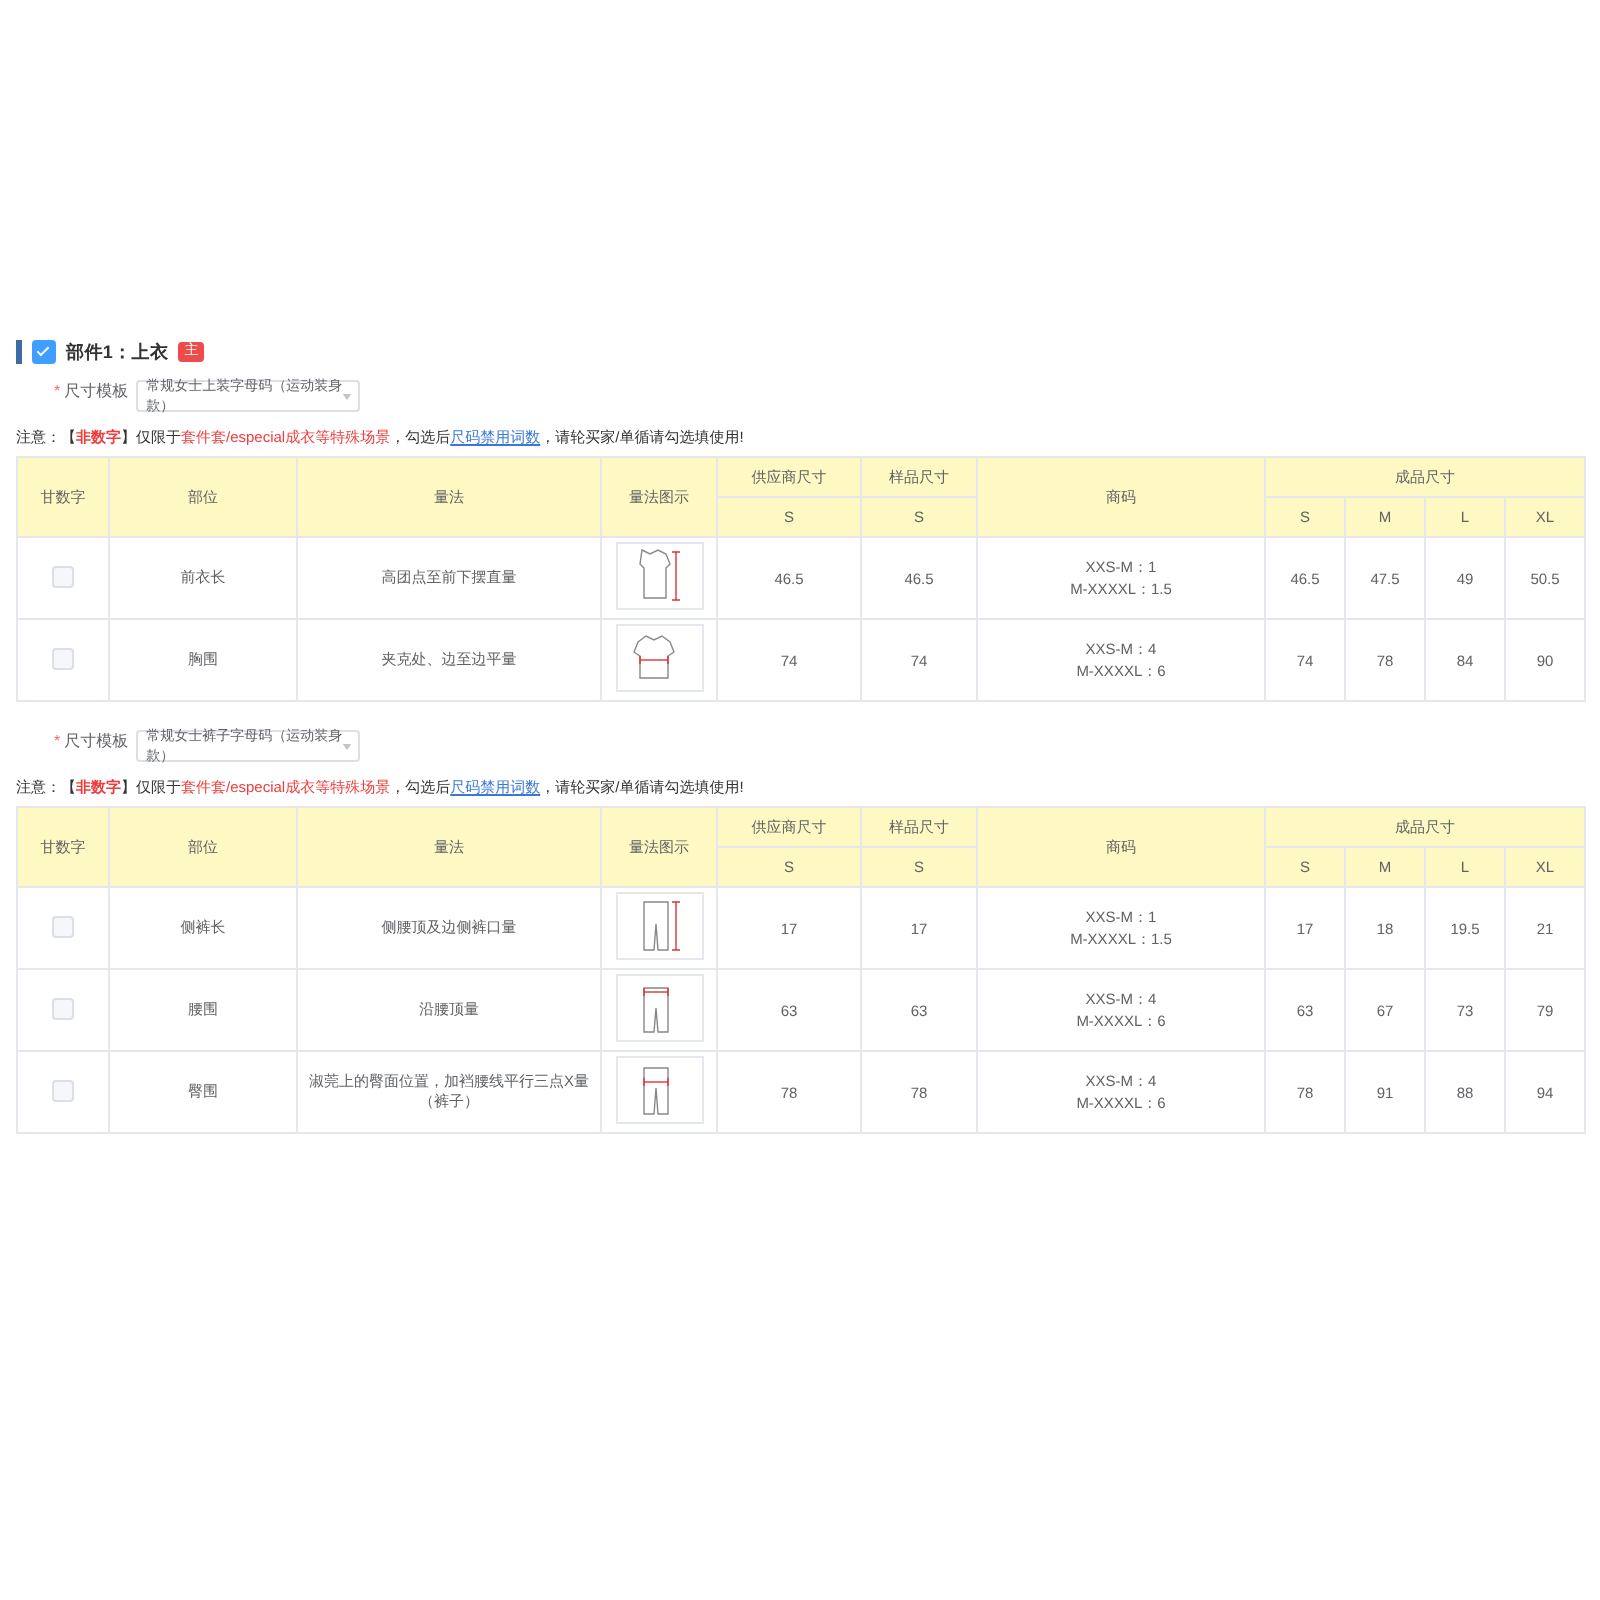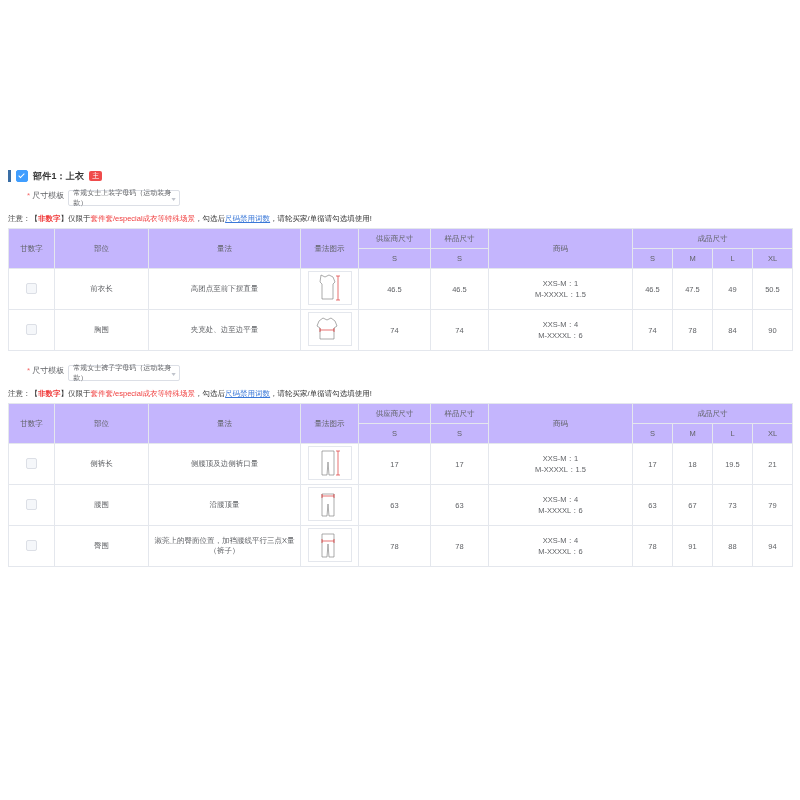--- a/index.html
+++ b/index.html
@@ -124,21 +124,21 @@
   }
   table.sz th, table.sz td {
     border: 1px solid #e4e7ed;
     font-size: 7.5px;
     color: #606266;
     text-align: center;
     vertical-align: middle;
     padding: 2px 1px;
   }
   table.sz th {
-    background: #c4b5fd;
+    background: #fef9c3;
     color: #606266;
     font-weight: normal;
     height: 15px;
   }
   table.sz td { height: 36px; background: #fff; }
   .th-group { height: 14px; }
   .cell-check {
     width: 9px;
     height: 9px;
     border: 1px solid #dcdfe6;

